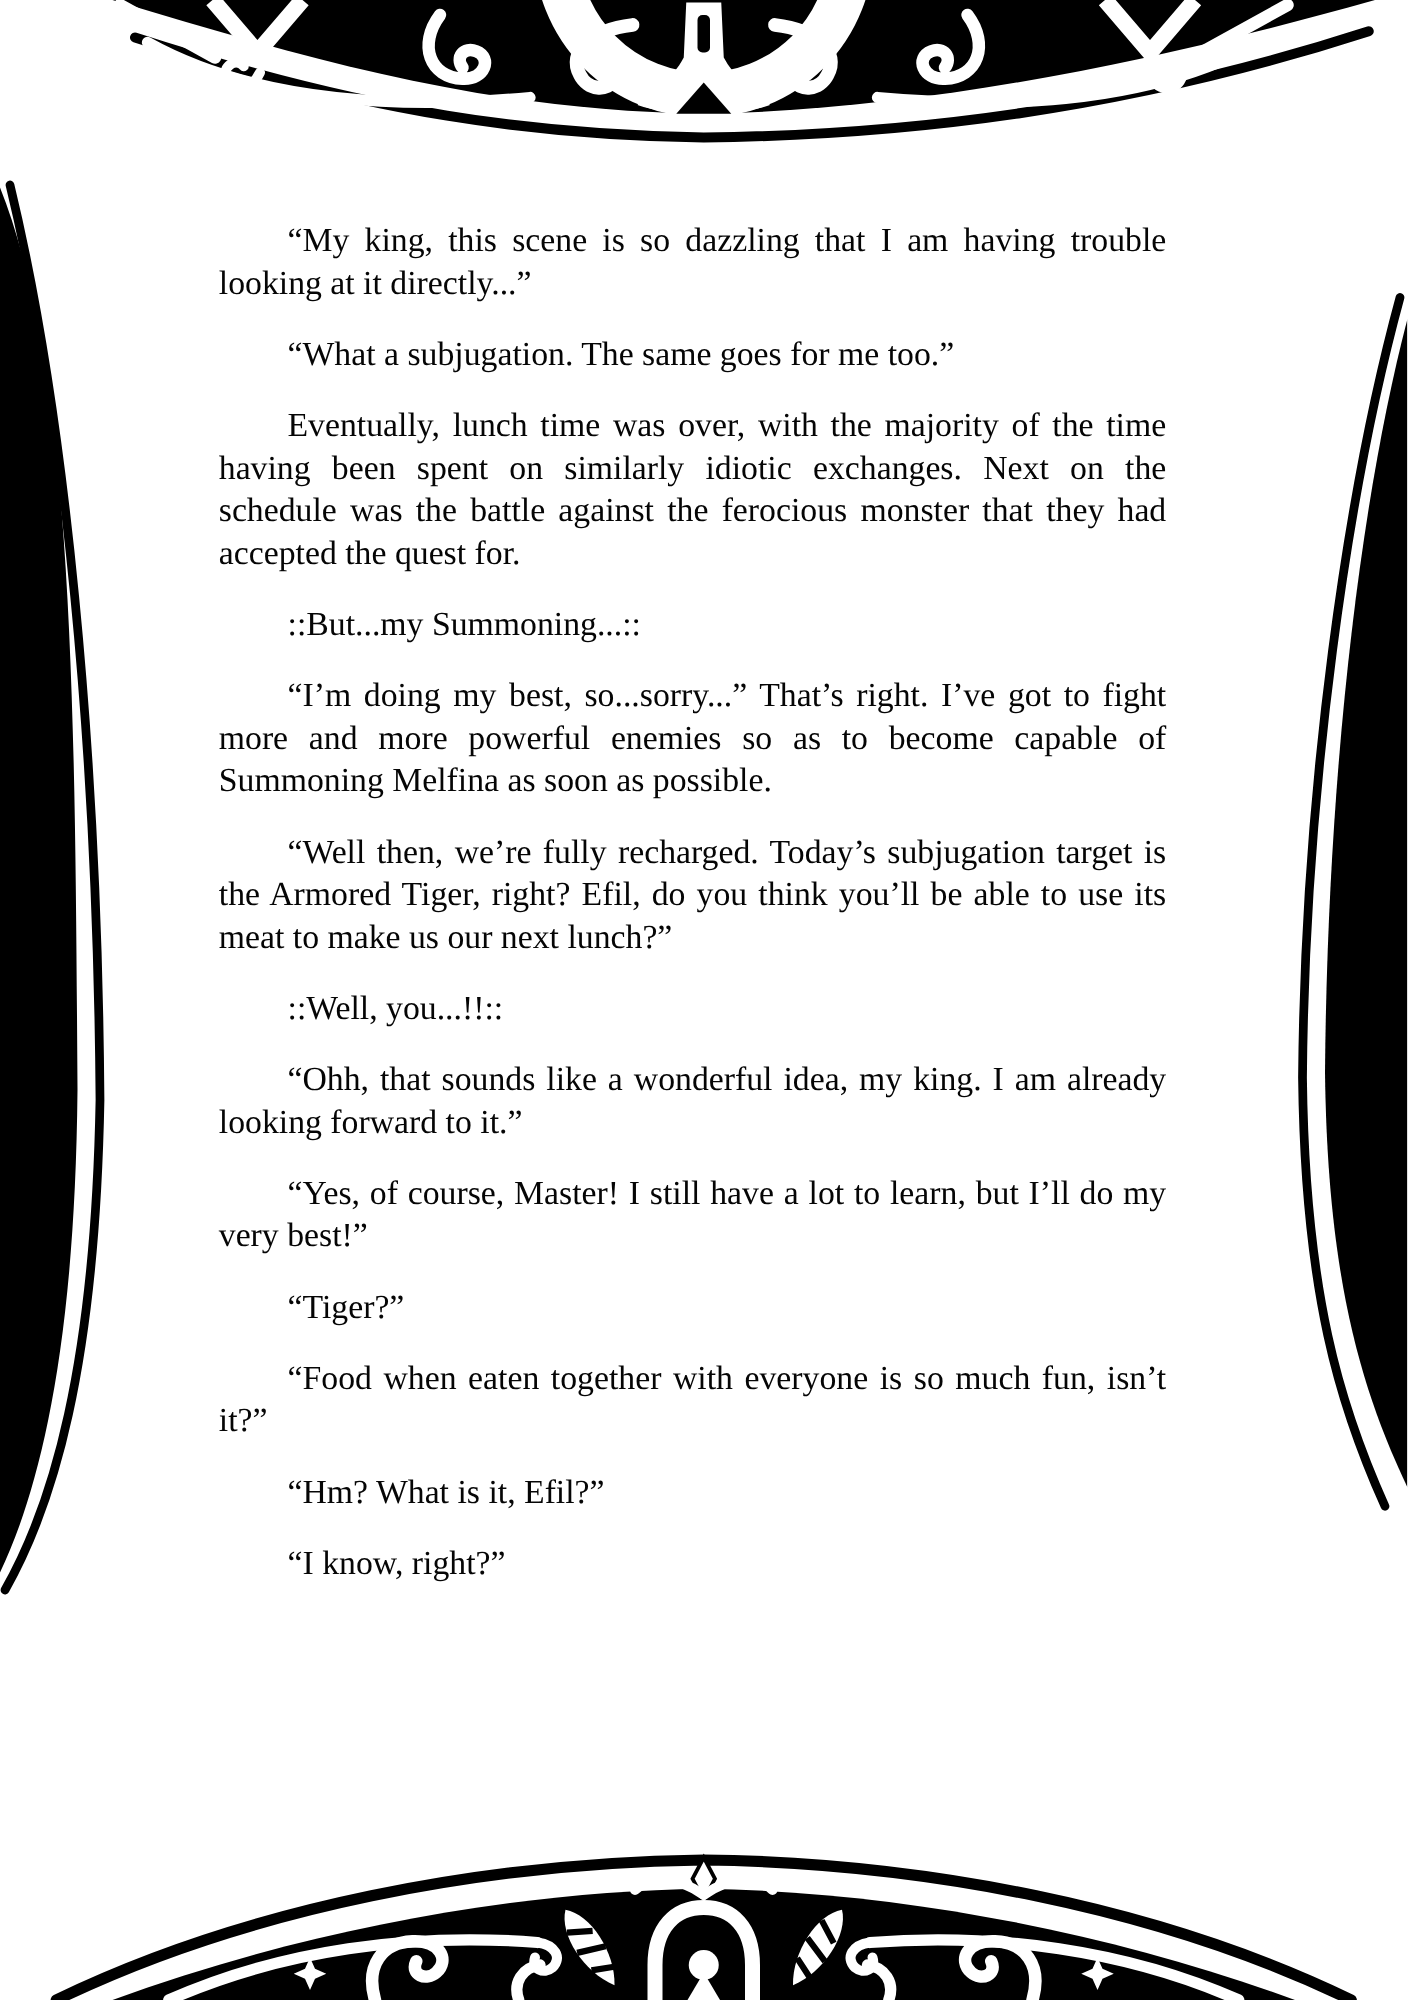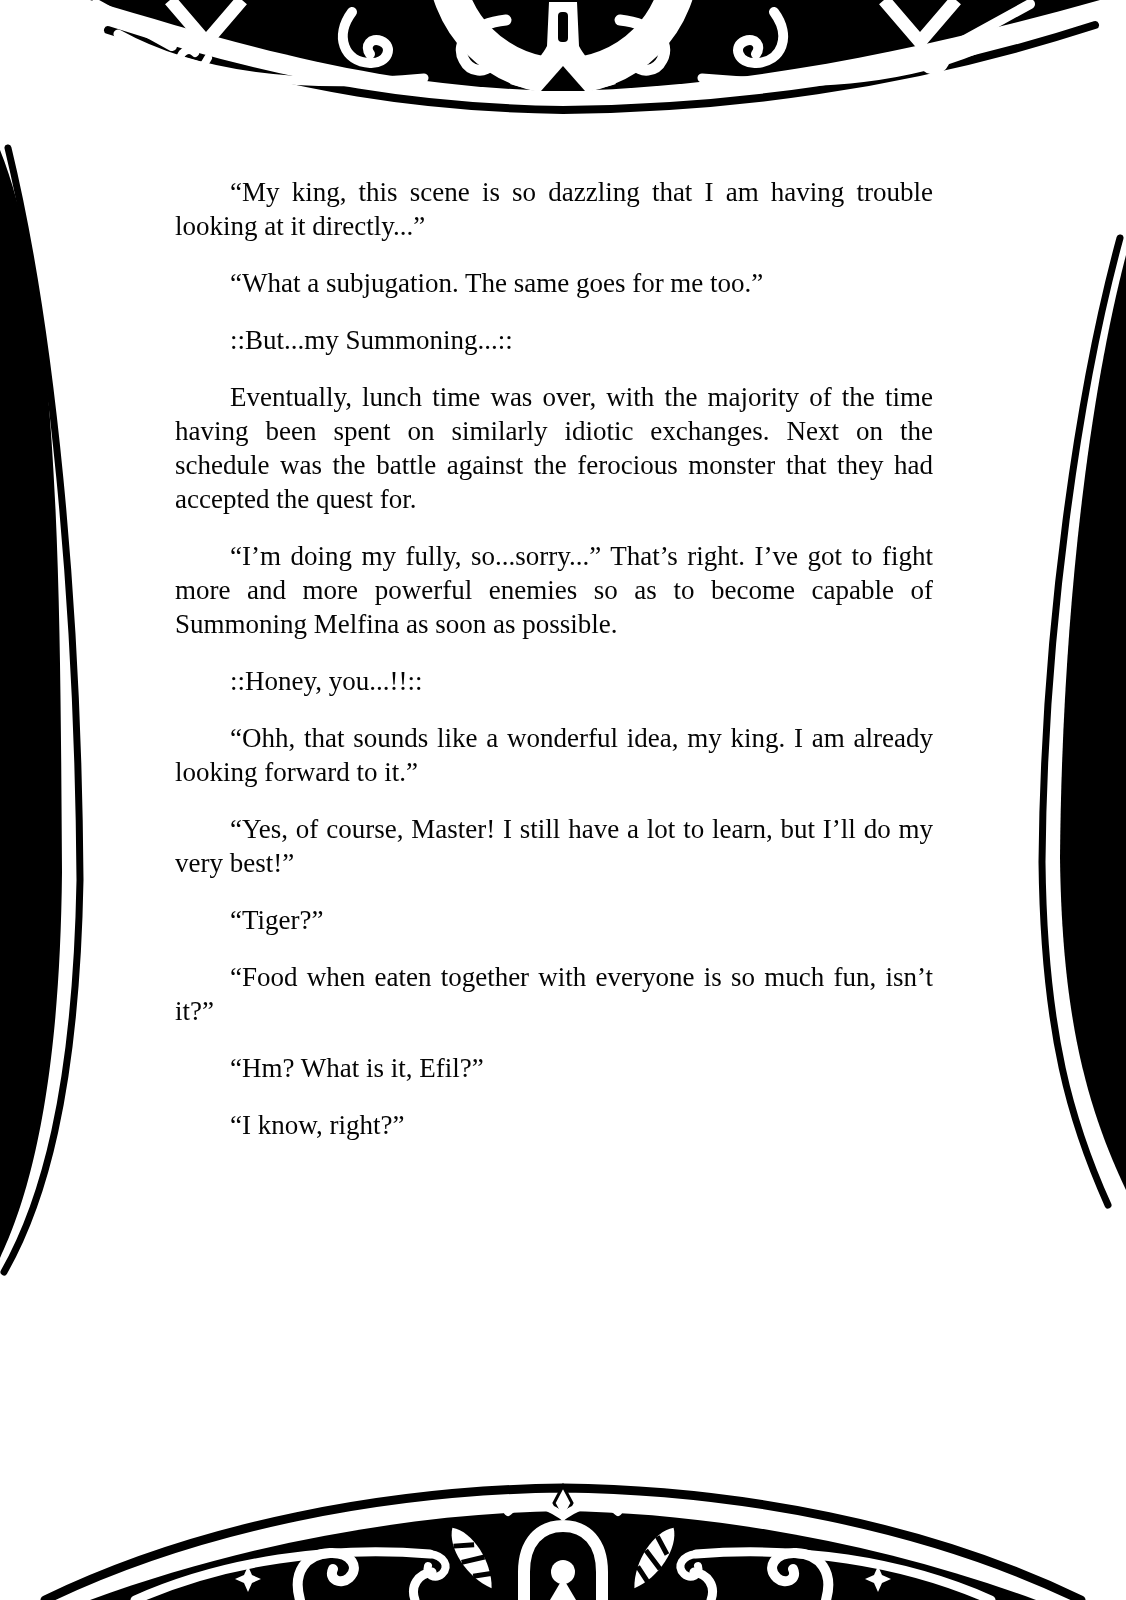--- a/index.html
+++ b/index.html
@@ -104,24 +104,25 @@
         <path d="M248,1566 L252,1575 L261,1579 L252,1583 L248,1592 L244,1583 L235,1579 L244,1575 Z" fill="#fff"></path>
         <path d="M415,1600 C410,1586 418,1574 432,1572" stroke="#fff" stroke-width="9" fill="none" stroke-linecap="round"></path>
       </g>
       <use href="#botOrnL" xlink:href="#botOrnL" transform="translate(1126,0) scale(-1,1)"></use>
     </g>
   </svg>
 
   <div class="text-block">
       <p><span>“My king, this scene is so dazzling that I am having trouble looking at it directly...”</span></p>
       <p><span>“What a subjugation. The same goes for me too.”</span></p>
+      <p><span>Eventually, lunch time was over, with the majority of the time having been spent on similarly idiotic exchanges. Next on the schedule was the battle against the ferocious monster that they had accepted the quest for.</span></p>
       <p><span>::But...my Summoning...::</span></p>
-      <p><span>Eventually, lunch time was over, with the majority of the time having been spent on similarly idiotic exchanges. Next on the schedule was the battle against the ferocious monster that they had accepted the quest for.</span></p>
-      <p><span>“I’m doing my fully, so...sorry...” </span><span class="italic">That’s right. I’ve got to fight more and more powerful enemies so as to become capable of Summoning Melfina as soon as possible.</span></p>
-      <p><span>::Honey, you...!!::</span></p>
+      <p><span>“I’m doing my best, so...sorry...” </span><span class="italic">That’s right. I’ve got to fight more and more powerful enemies so as to become capable of Summoning Melfina as soon as possible.</span></p>
+      <p><span>“Well then, we’re fully recharged. Today’s subjugation target is the Armored Tiger, right? Efil, do you think you’ll be able to use its meat to make us our next lunch?”</span></p>
+      <p><span>::Well, you...!!::</span></p>
       <p><span>“Ohh, that sounds like a wonderful idea, my king. I am already looking forward to it.”</span></p>
       <p><span>“Yes, of course, Master! I still have a lot to learn, but I’ll do my very best!”</span></p>
       <p><span>“Tiger?”</span></p>
       <p><span>“Food when eaten together with everyone is so much fun, isn’t it?”</span></p>
       <p><span>“Hm? What is it, Efil?”</span></p>
       <p><span>“I know, right?”</span></p>
     </div>
 
 </div>
 

